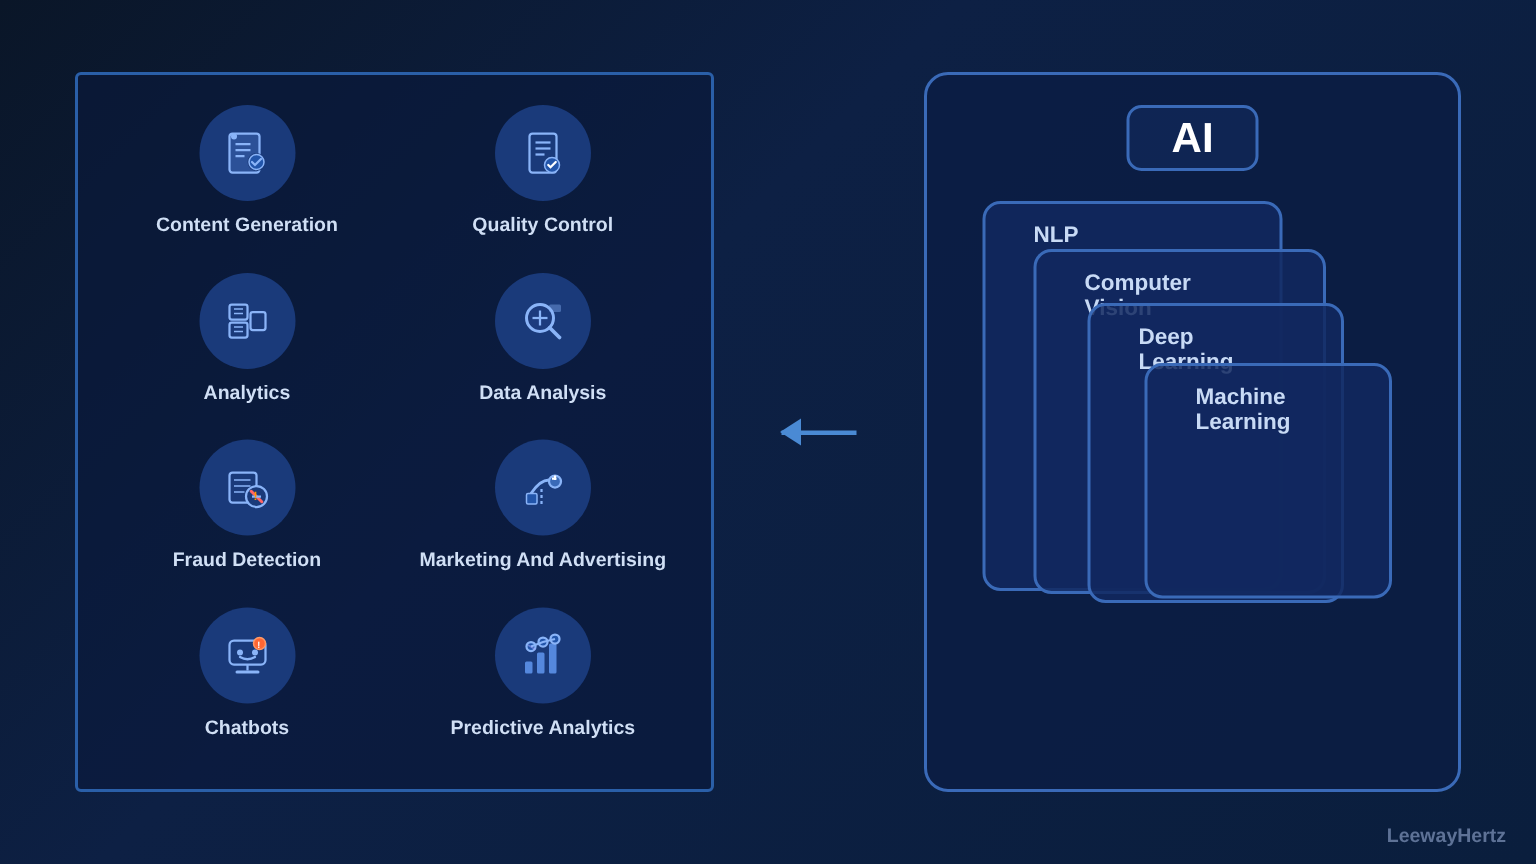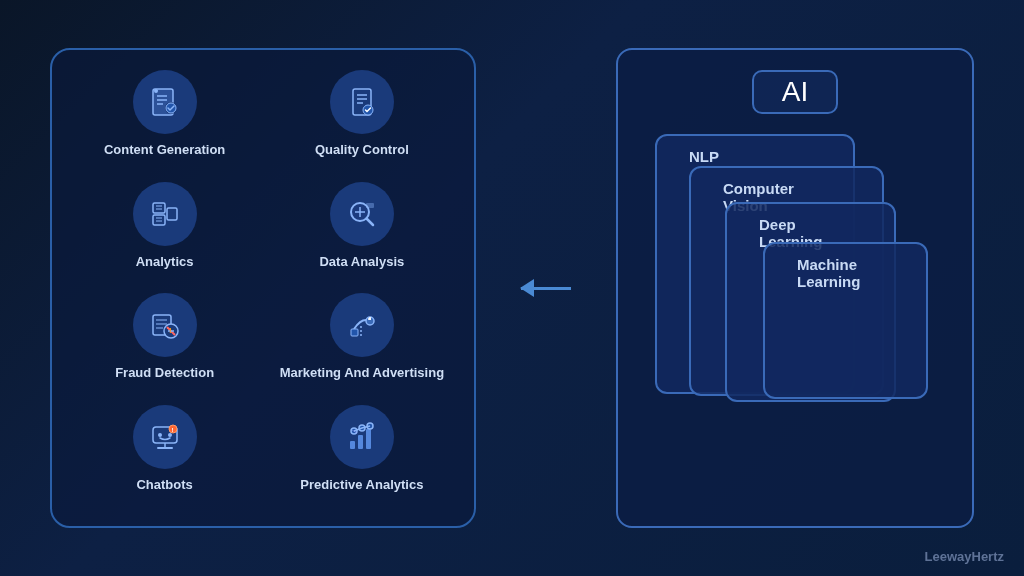--- a/index.html
+++ b/index.html
@@ -20,21 +20,21 @@
       display: flex;
       align-items: center;
       justify-content: center;
       gap: 40px;
       padding: 30px 50px;
     }
 
     
     .left-panel {
       border: 2px solid #2a5fa8;
-      border-radius: 20px;
+      border-radius: 4px;
       background: rgba(10, 25, 60, 0.6);
       padding: 20px 24px;
       display: grid;
       grid-template-columns: 1fr 1fr;
       gap: 10px 20px;
       width: 429px;
       min-height: 480px;
     }
 
     .oe-item {
@@ -99,21 +99,21 @@
       width: 360px;
       min-height: 480px;
       position: relative;
       display: flex;
       flex-direction: column;
       align-items: center;
     }
 
     .ai-title {
       font-size: 28px;
-      font-weight: 400;
+      font-weight: 700;
       color: #ffffff;
       border: 2px solid #3a6ab8;
       border-radius: 10px;
       padding: 4px 28px;
       margin-bottom: 20px;
       background: rgba(20, 45, 100, 0.5);
     }
 
     .stacked-cards {
       position: relative;

